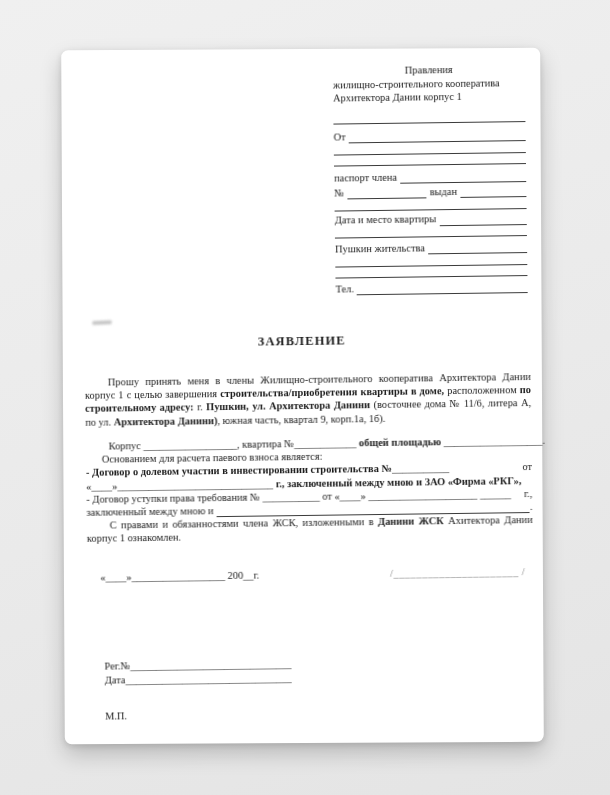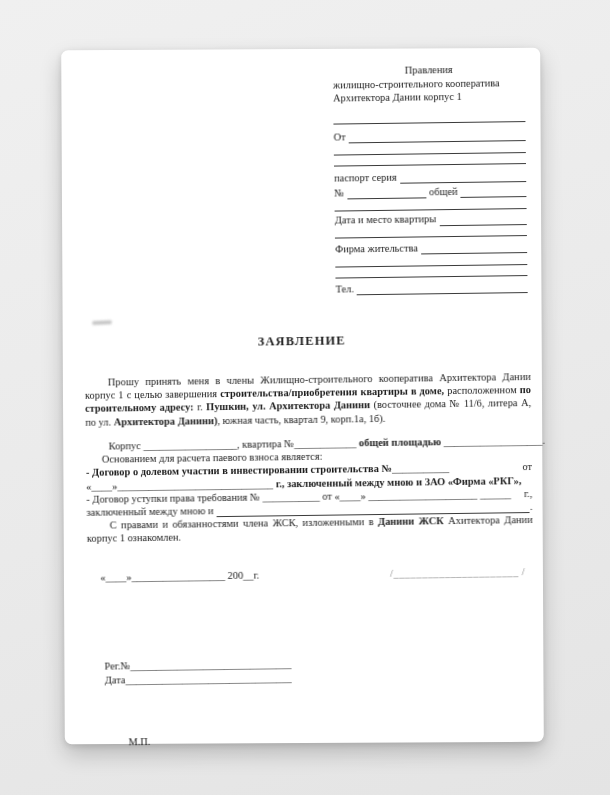--- a/index.html
+++ b/index.html
@@ -41,21 +41,21 @@
   .ind16{text-indent:16px;}
   .spread{display:flex;justify-content:space-between;white-space:nowrap;}
   .flexline{display:flex;align-items:flex-end;white-space:pre;}
   .rights{text-align:justify;text-indent:23px;white-space:normal;}
   
   .daterow{position:absolute;left:35px;top:519px;width:425px;display:flex;
     justify-content:space-between;align-items:flex-start;}
   .sig{opacity:.6;letter-spacing:.5px;}
   
   .regblock{position:absolute;left:38px;top:608px;line-height:13.5px;}
-  .stamp{position:absolute;left:38px;top:684px;margin-left:23px;}
+  .stamp{position:absolute;left:38px;top:658px;}
   
   .smudge{position:absolute;left:30px;top:269px;width:20px;height:4px;
     background:#c7c7c7;border-radius:2px;filter:blur(1.3px);transform:rotate(-2deg);}
 </style>
 </head>
 <body>
 
 <div class="page">
   <div class="scan">
 
@@ -73,43 +73,43 @@
         <span class="fill"></span>
       </div>
       <div class="frow blank">
           <span class="fill"></span>
         </div>
       <div class="frow blank">
           <span class="fill"></span>
         </div>
 
       <div class="frow mt3">
-        <span class="lbl">паспорт серия</span>
+        <span class="lbl">паспорт члена</span>
         <span class="fill"></span>
       </div>
       <div class="frow">
         <span class="lbl">№</span>
         <span class="fill" style="flex:1.2"></span>
-        <span class="lbl" style="padding-left:3px">общей</span>
+        <span class="lbl" style="padding-left:3px">выдан</span>
         <span class="fill"></span>
       </div>
       <div class="frow blank">
           <span class="fill"></span>
         </div>
 
       <div class="frow mt1">
         <span class="lbl">Дата и место квартиры</span>
         <span class="fill"></span>
       </div>
       <div class="frow blank">
           <span class="fill"></span>
         </div>
 
       <div class="frow mt2">
-        <span class="lbl">Фирма жительства</span>
+        <span class="lbl">Пушкин жительства</span>
         <span class="fill"></span>
       </div>
       <div class="frow blank">
           <span class="fill"></span>
         </div>
       <div class="frow blank">
           <span class="fill"></span>
         </div>
 
       <div class="frow mt2">

